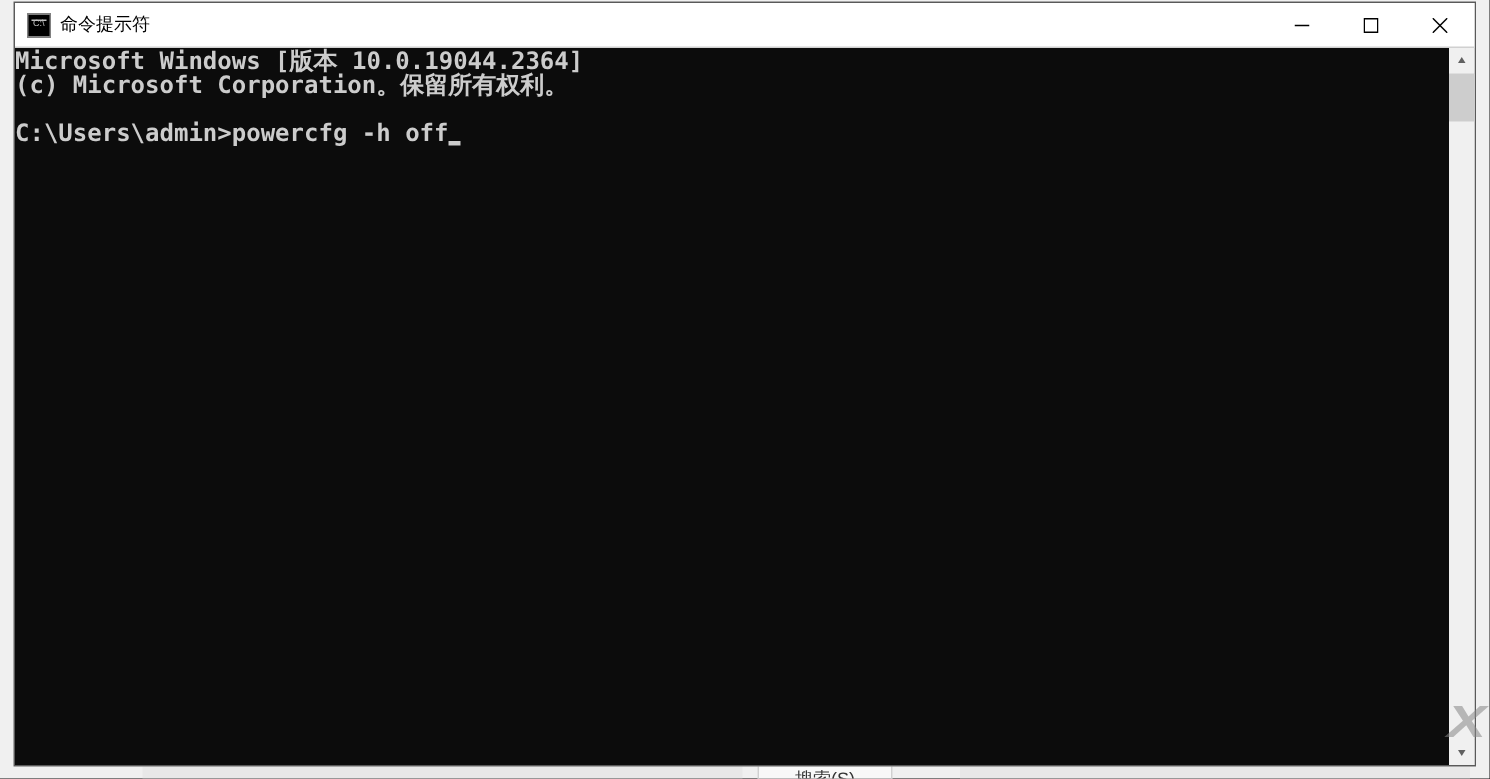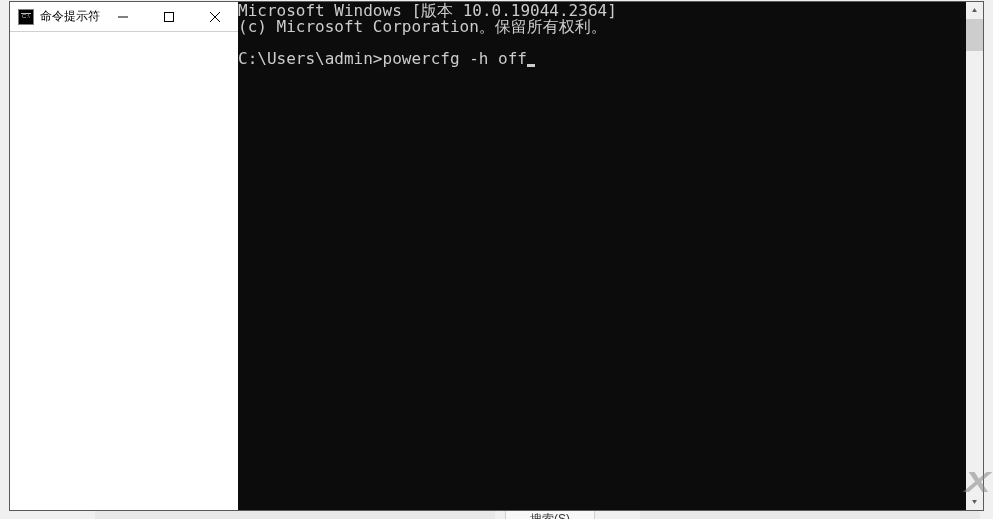--- a/index.html
+++ b/index.html
@@ -17,21 +17,21 @@
     }
     .window {
       position: absolute;
       left: 9px;
       top: 1px;
       width: 975px;
       height: 510px;
       background: #ffffff;
       border: 1px solid #5a5a5a;
       display: flex;
-      flex-direction: row;
+      flex-direction: column;
     }
     .titlebar {
       height: 30px;
       background: #ffffff;
       display: flex;
       align-items: center;
       padding: 0 0 0 8px;
       border-bottom: 1px solid #d0d0d0;
     }
     .titlebar-icon {
@@ -85,20 +85,21 @@
     .console {
       flex: 1;
       background: #0c0c0c;
       color: #cccccc;
       font-family: "Consolas", "NSimSun", "SimSun", monospace;
       font-size: 16px;
       line-height: 16px;
       padding: 1px 0 0 0;
       white-space: pre;
       overflow: hidden;
+      font-weight: bold;
     }
     .console-line {
       min-height: 16px;
     }
     .cursor {
       display: inline-block;
       width: 8px;
       height: 3px;
       background: #cccccc;
       vertical-align: bottom;

